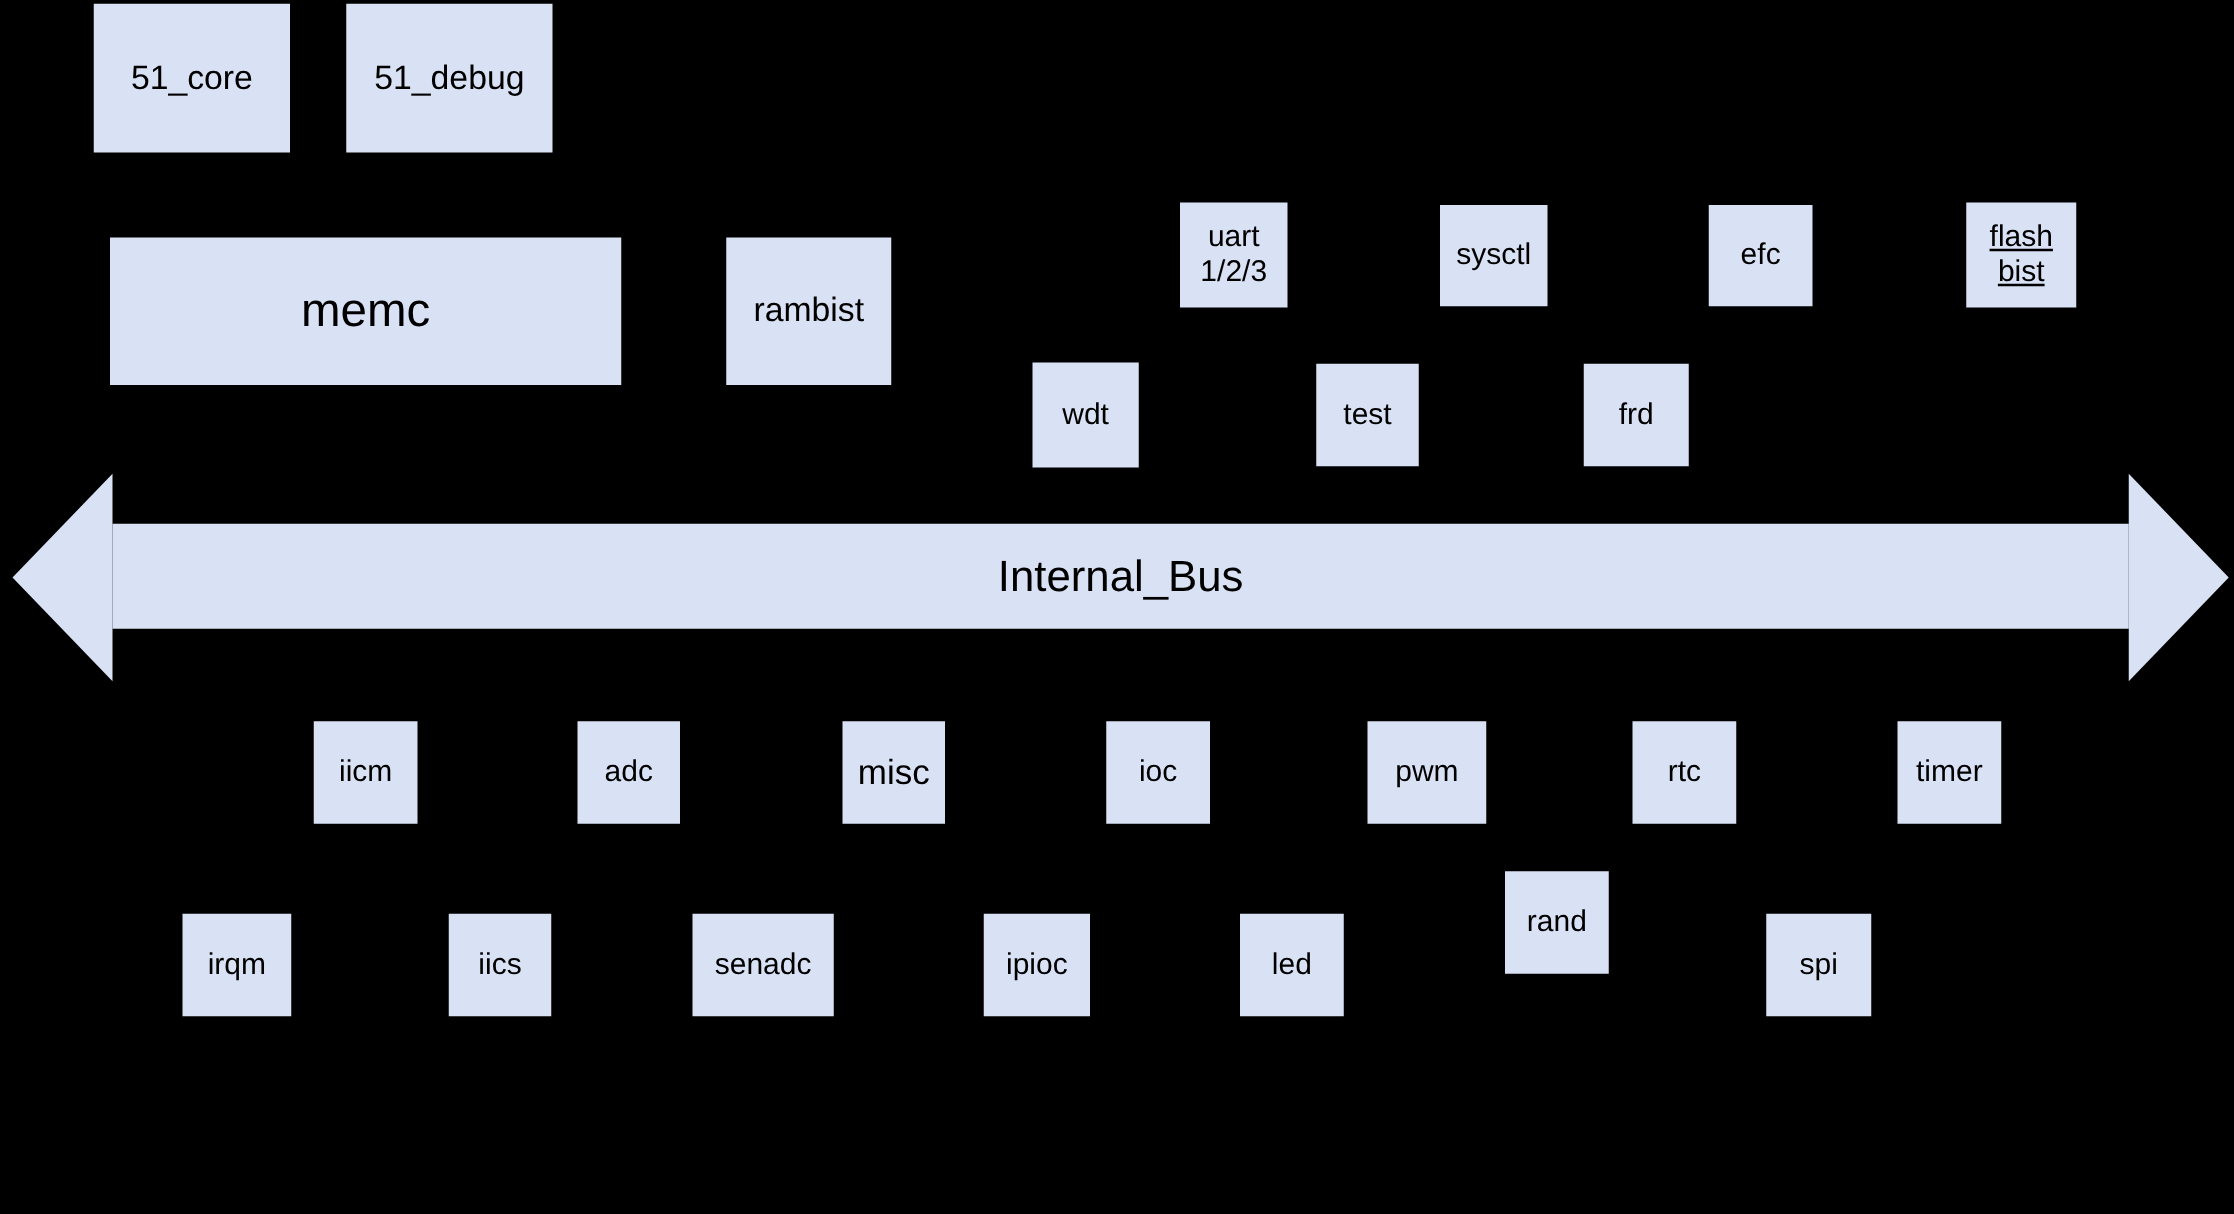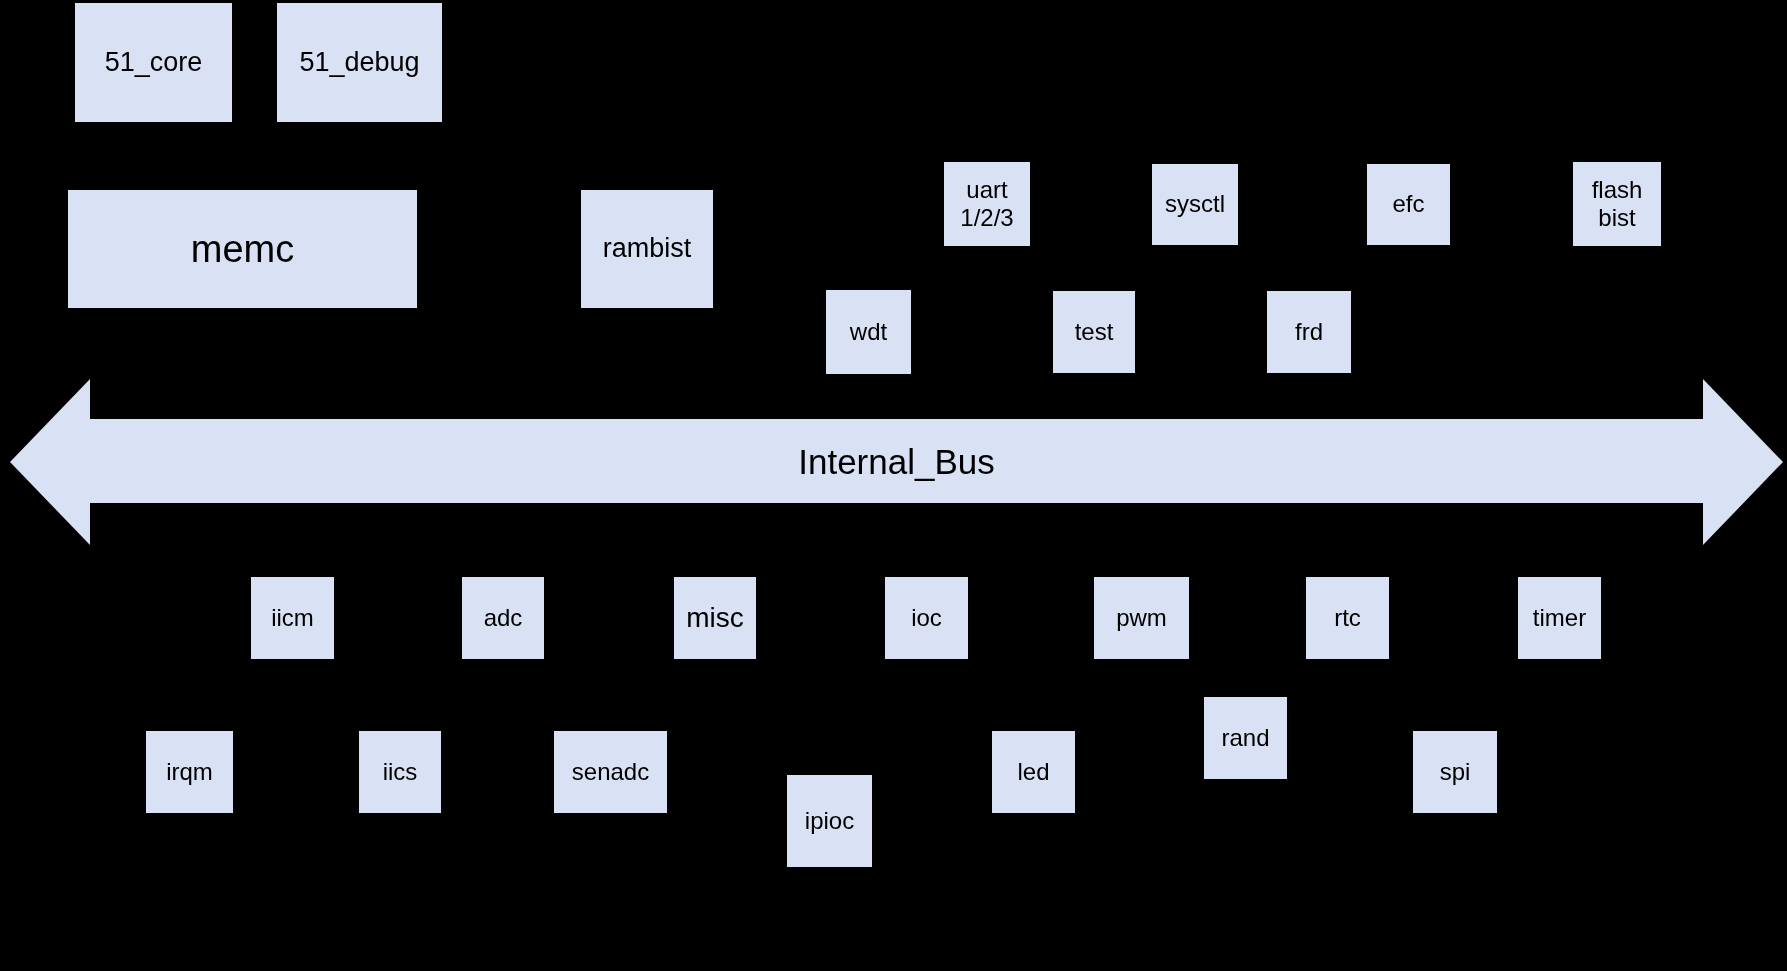--- a/index.html
+++ b/index.html
@@ -60,38 +60,38 @@
 <div id="canvas" style="width: 1787px; height: 971px;">
   <div id="bus" style="left: 10px; top: 379px; width: 1773px; height: 166px;">
     <div class="bus-head" id="bus-head-left" style="border-top: 83px solid transparent; border-bottom: 83px solid transparent; border-right: 80px solid rgb(217, 225, 244);"></div>
     <div id="bus-shaft" style="left: 80px; right: 80px; top: 40px; height: 84px;"></div>
     <div class="bus-head" id="bus-head-right" style="border-top: 83px solid transparent; border-bottom: 83px solid transparent; border-left: 80px solid rgb(217, 225, 244);"></div>
     <div id="bus-label" style="font-size: 35px;">Internal_Bus</div>
   </div>
 
 <div class="node" style="left: 75px; top: 3px; width: 157px; height: 119px; font-size: 27px;">51_core</div>
     <div class="node" style="left: 277px; top: 3px; width: 165px; height: 119px; font-size: 27px;">51_debug</div>
-    <div class="node" style="left: 68px; top: 190px; width: 349px; height: 118px; font-size: 38px;">memc</div>
+    <div class="node" style="left: 88px; top: 190px; width: 409px; height: 118px; font-size: 38px;">memc</div>
     <div class="node" style="left: 581px; top: 190px; width: 132px; height: 118px; font-size: 27px;">rambist</div>
     <div class="node" style="left: 944px; top: 162px; width: 86px; height: 84px; font-size: 24px; text-align: center;">uart
 1/2/3</div>
     <div class="node" style="left: 1152px; top: 164px; width: 86px; height: 81px; font-size: 24px;">sysctl</div>
     <div class="node" style="left: 1367px; top: 164px; width: 83px; height: 81px; font-size: 24px;">efc</div>
-    <div class="node" style="left: 1573px; top: 162px; width: 88px; height: 84px; font-size: 24px;">flash
+    <div class="node" style="left: 1573px; top: 162px; width: 88px; height: 84px; font-size: 24px; text-decoration: underline;">flash
 bist</div>
     <div class="node" style="left: 826px; top: 290px; width: 85px; height: 84px; font-size: 24px;">wdt</div>
     <div class="node" style="left: 1053px; top: 291px; width: 82px; height: 82px; font-size: 24px;">test</div>
     <div class="node" style="left: 1267px; top: 291px; width: 84px; height: 82px; font-size: 24px;">frd</div>
     <div class="node" style="left: 251px; top: 577px; width: 83px; height: 82px; font-size: 24px;">iicm</div>
     <div class="node" style="left: 462px; top: 577px; width: 82px; height: 82px; font-size: 24px;">adc</div>
     <div class="node" style="left: 674px; top: 577px; width: 82px; height: 82px; font-size: 28px;">misc</div>
     <div class="node" style="left: 885px; top: 577px; width: 83px; height: 82px; font-size: 24px;">ioc</div>
     <div class="node" style="left: 1094px; top: 577px; width: 95px; height: 82px; font-size: 24px;">pwm</div>
     <div class="node" style="left: 1306px; top: 577px; width: 83px; height: 82px; font-size: 24px;">rtc</div>
     <div class="node" style="left: 1518px; top: 577px; width: 83px; height: 82px; font-size: 24px;">timer</div>
     <div class="node" style="left: 146px; top: 731px; width: 87px; height: 82px; font-size: 24px;">irqm</div>
     <div class="node" style="left: 359px; top: 731px; width: 82px; height: 82px; font-size: 24px;">iics</div>
     <div class="node" style="left: 554px; top: 731px; width: 113px; height: 82px; font-size: 24px;">senadc</div>
-    <div class="node" style="left: 787px; top: 731px; width: 85px; height: 92px; font-size: 24px; margin-top: 44px;">ipioc</div>
+    <div class="node" style="left: 787px; top: 731px; width: 85px; height: 82px; font-size: 24px;">ipioc</div>
     <div class="node" style="left: 992px; top: 731px; width: 83px; height: 82px; font-size: 24px;">led</div>
     <div class="node" style="left: 1204px; top: 697px; width: 83px; height: 82px; font-size: 24px;">rand</div>
     <div class="node" style="left: 1413px; top: 731px; width: 84px; height: 82px; font-size: 24px;">spi</div>
   </div>
 
 </body></html>

